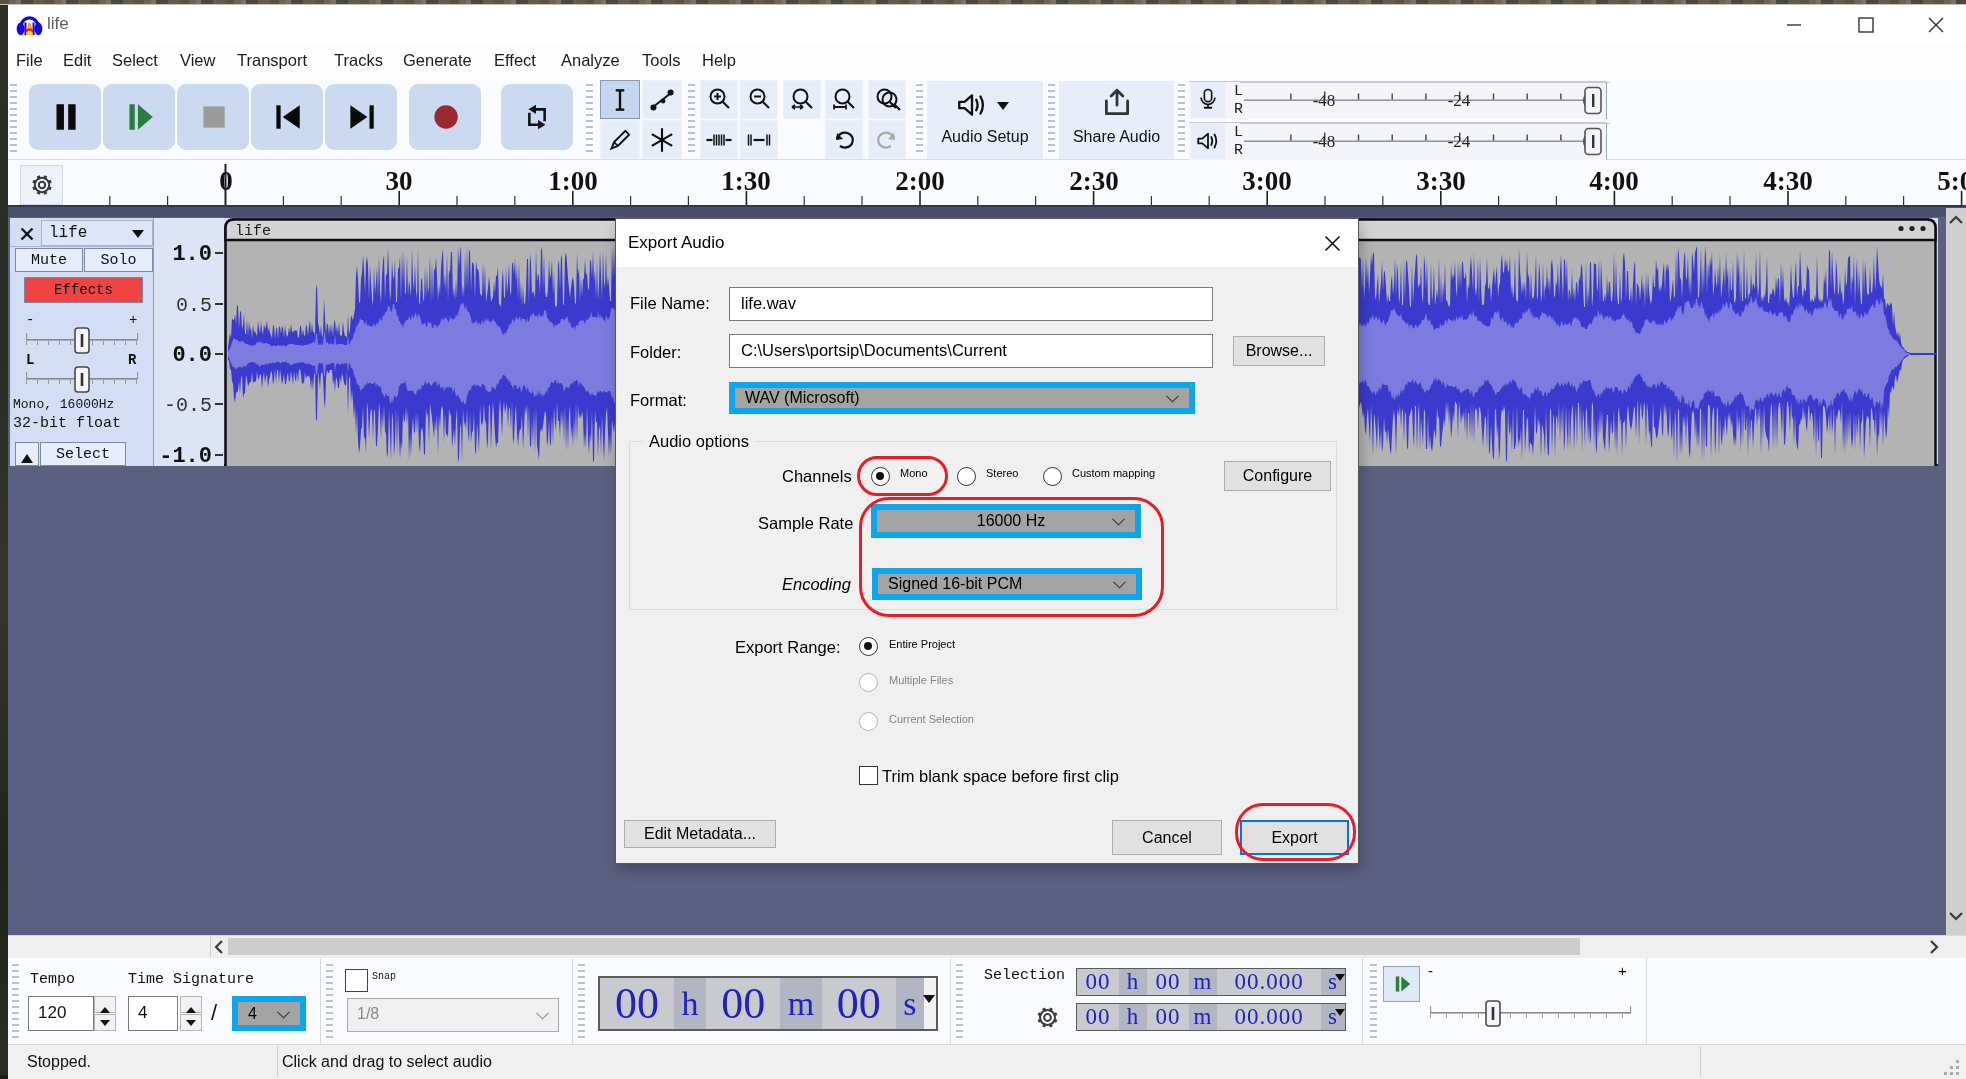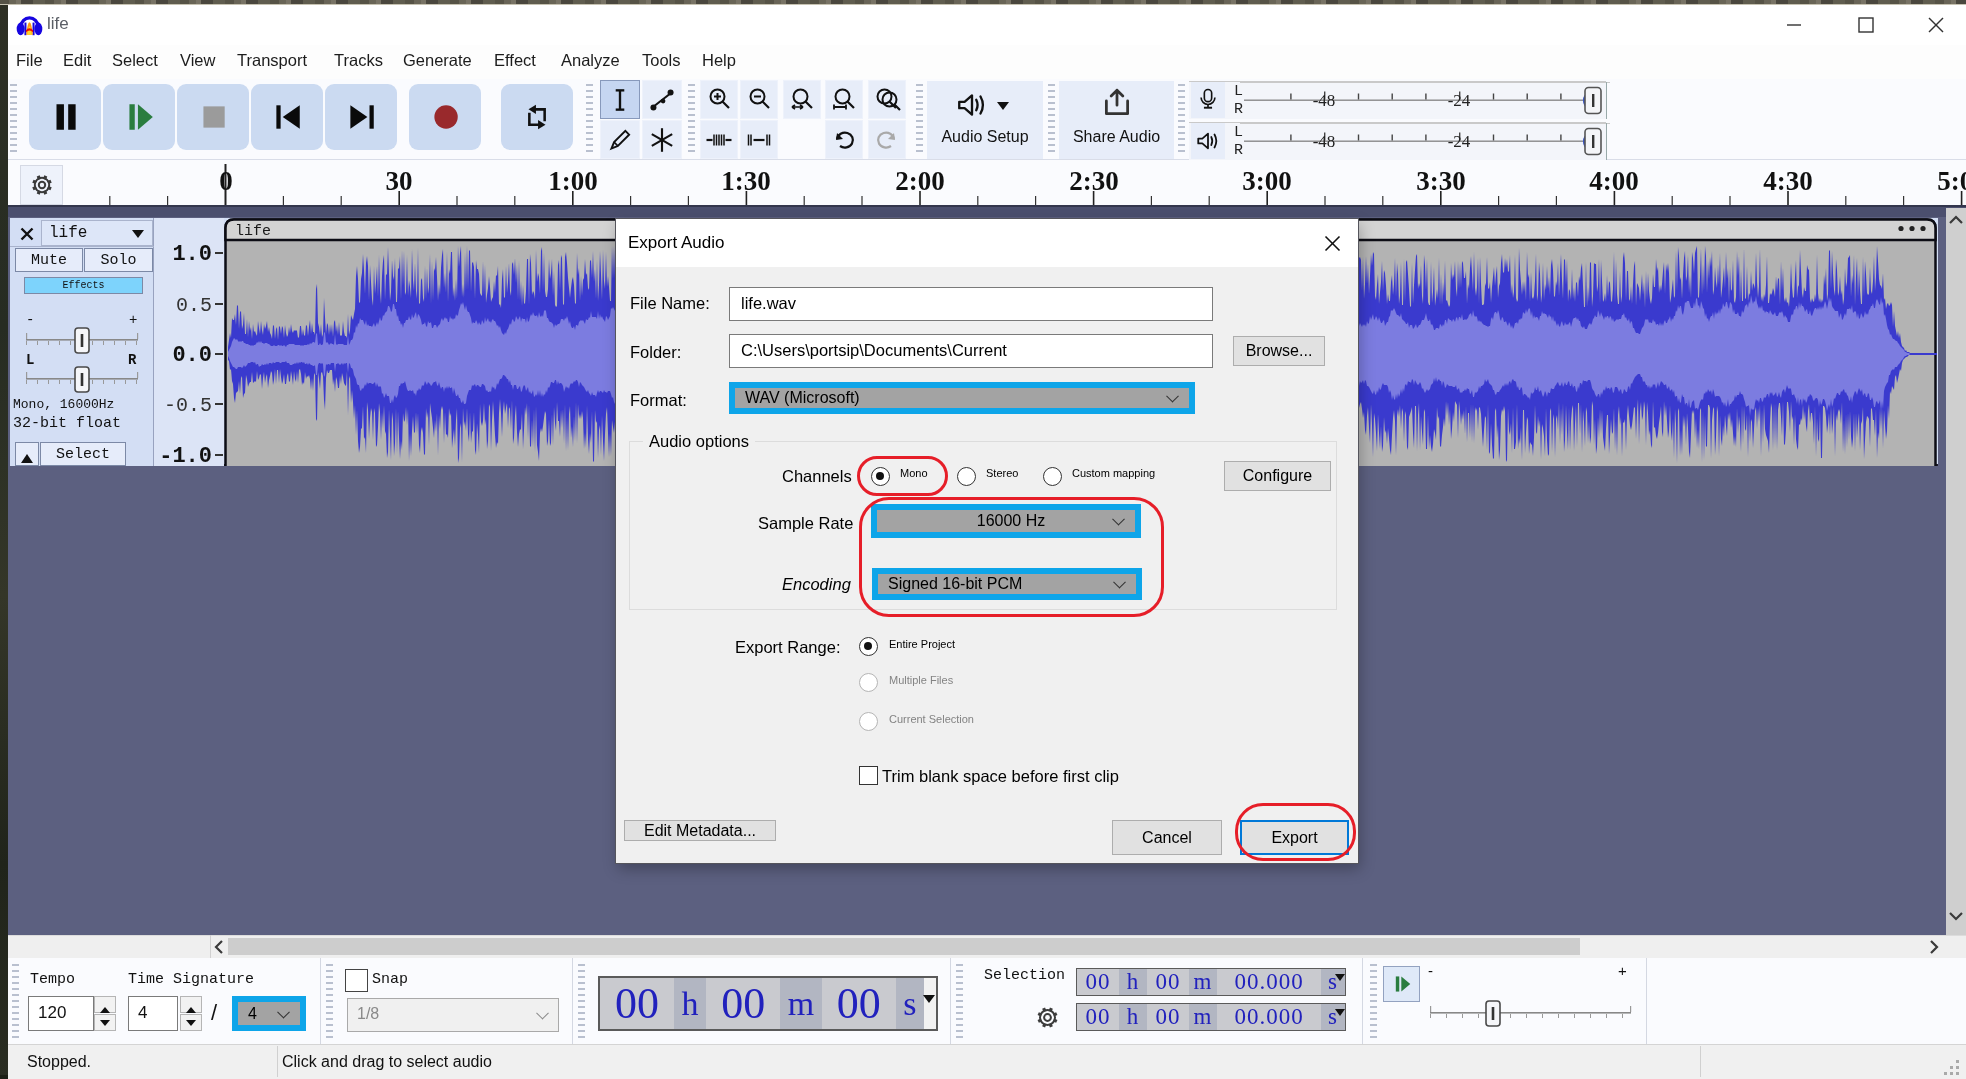--- a/index.html
+++ b/index.html
@@ -351,21 +351,21 @@
 <div class="abs" style="left:10px;top:218px;width:144px;height:248px;background:#d3def4;border-right:1px solid #98a2bf;"></div>
 <svg class="abs" style="left:19px;top:226px;" width="16" height="16" viewBox="0 0 16 16">
     <path d="M2.5 2.5 L13.5 13.5 M13.5 2.5 L2.5 13.5" stroke="#111" stroke-width="2.4"></path>
   </svg>
 <div class="abs" style="left:41px;top:220px;width:112px;height:26px;background:#dde6f8;border:1px solid #aab4cd;"></div>
 <div class="abs mono" style="left:49px;top:224px;font-size:16px;color:#111;">life</div>
 <div class="abs" style="left:132px;top:230px;width:0;height:0;border:6.5px solid transparent;border-top:8.5px solid #111;"></div>
 <div class="abs" style="left:10px;top:246px;width:144px;height:1px;background:#a9b3cc;"></div>
 <div class="abs mono" style="left:15px;top:248px;width:68px;height:24px;background:#e6ecfa;border:1px solid #7c89a6;font-size:15px;color:#111;display:flex;align-items:center;justify-content:center;">Mute</div>
 <div class="abs mono" style="left:84px;top:248px;width:69px;height:24px;background:#e6ecfa;border:1px solid #7c89a6;font-size:15px;color:#111;display:flex;align-items:center;justify-content:center;">Solo</div>
-<div class="abs mono" style="left:24px;top:277px;width:119px;height:17px;background:#7dd3fc;border:1px solid #7c89a6;font-size:10px;color:#111;display:flex;align-items:center;justify-content:center;">Effects</div>
+<div class="abs mono" style="left:24px;top:277px;width:119px;height:26px;background:#ef4444;border:1px solid #7c89a6;font-size:14px;color:#111;display:flex;align-items:center;justify-content:center;">Effects</div>
 <div class="abs mono" style="left:26px;top:312px;font-size:14px;color:#111;">-</div>
 <div class="abs mono" style="left:129px;top:312px;font-size:14px;color:#111;">+</div>
 <div class="abs" style="left:24px;top:325px;"><svg width="116" height="30" viewBox="0 0 116 30">
       <rect x="2" y="14" width="112" height="1.6" fill="#888"></rect>
       <rect x="2" y="16" width="1" height="4" fill="#999"></rect>
       <rect x="13" y="16" width="1" height="4" fill="#999"></rect>
       <rect x="24" y="16" width="1" height="4" fill="#999"></rect>
       <rect x="35" y="16" width="1" height="4" fill="#999"></rect>
       <rect x="46" y="16" width="1" height="4" fill="#999"></rect>
       <rect x="57" y="16" width="1" height="4" fill="#999"></rect>
@@ -460,21 +460,21 @@
 <div class="abs" style="left:186px;top:1002px;width:0;height:0;border:5px solid transparent;border-bottom:6px solid #111;"></div>
 <div class="abs" style="left:180px;top:1014px;width:22px;height:17px;background:#f2f2f2;border:1px solid #b5b5b5;"></div>
 <div class="abs" style="left:186px;top:1020px;width:0;height:0;border:5px solid transparent;border-top:6px solid #111;"></div>
 <div class="abs" style="left:211px;top:1000px;font-size:22px;color:#111;">/</div>
 <div class="abs combo" style="left:232px;top:996px;width:74px;height:35px;">
     <span>4</span>
     <div class="chev"></div>
   </div>
 <div class="abs grip" style="left:326px;top:964px;height:74px;"></div>
 <div class="abs" style="left:345px;top:969px;width:23px;height:23px;background:#fff;border:1.6px solid #444;"></div>
-<div class="abs mono" style="left:372px;top:971px;font-size:15px;color:#111;">Snap</div>
+<div class="abs mono" style="left:372px;top:971px;font-size:10px;color:#111;">Snap</div>
 <div class="abs" style="left:347px;top:998px;width:212px;height:34px;background:#f0f0f0;border:1px solid #a9a9a9;"></div>
 <div class="abs" style="left:347px;top:998px;width:212px;height:34px;">
     <span style="position:absolute;left:10px;top:7px;font-size:16px;color:#8a8a8a;">1/8</span>
     <div class="chev" style="border-color:#8a8a8a;"></div>
   </div>
 <div class="abs grip" style="left:578px;top:964px;height:74px;"></div>
 <div style="position:absolute;left:598px;top:976px;width:340px;height:55px;border:2px solid #5a5a5a;background:#c9cacf;display:flex;flex-direction:row;">
     <div style="background:#c9cacf;display:flex;align-items:center;justify-content:center;flex:2 0 auto;height:100%;">
       <span style="font-family:'Liberation Serif';font-size:44px;color:#2121bd;">00</span>
     </div>
@@ -645,17 +645,17 @@
   </div>
 <div class="abs" style="left:735px;top:638px;font-size:16.5px;color:#000;">Export Range:</div>
 <div class="abs radio on" style="left:859px;top:637px;"></div>
 <div class="abs rlab" style="left:882px;top:638px;">Entire Project</div>
 <div class="abs radio dis" style="left:859px;top:673px;"></div>
 <div class="abs rlab" style="left:882px;top:674px;color:#838383;">Multiple Files</div>
 <div class="abs radio dis" style="left:859px;top:712px;"></div>
 <div class="abs rlab" style="left:882px;top:713px;color:#838383;">Current Selection</div>
 <div class="abs" style="left:859px;top:766px;width:19px;height:19px;background:#fff;border:1.6px solid #333;"></div>
 <div class="abs" style="left:882px;top:767px;font-size:16.5px;color:#000;">Trim blank space before first clip</div>
-<div class="abs wbtn" style="left:624px;top:820px;width:152px;height:21px;">Edit Metadata...</div>
+<div class="abs wbtn" style="left:624px;top:820px;width:152px;height:28px;">Edit Metadata...</div>
 <div class="abs wbtn" style="left:1112px;top:820px;width:110px;height:35px;">Cancel</div>
 <div class="abs wbtn" style="left:1240px;top:820px;width:109px;height:35px;border:2px solid #0078d7;">Export</div>
 <div class="ann" style="left:857px;top:456px;width:91px;height:40px;border-radius:20px;"></div>
 <div class="ann" style="left:859px;top:497px;width:305px;height:120px;border-radius:30px;"></div>
 <div class="ann" style="left:1235px;top:803px;width:121px;height:58px;border-radius:28px;"></div>
 </body></html>

